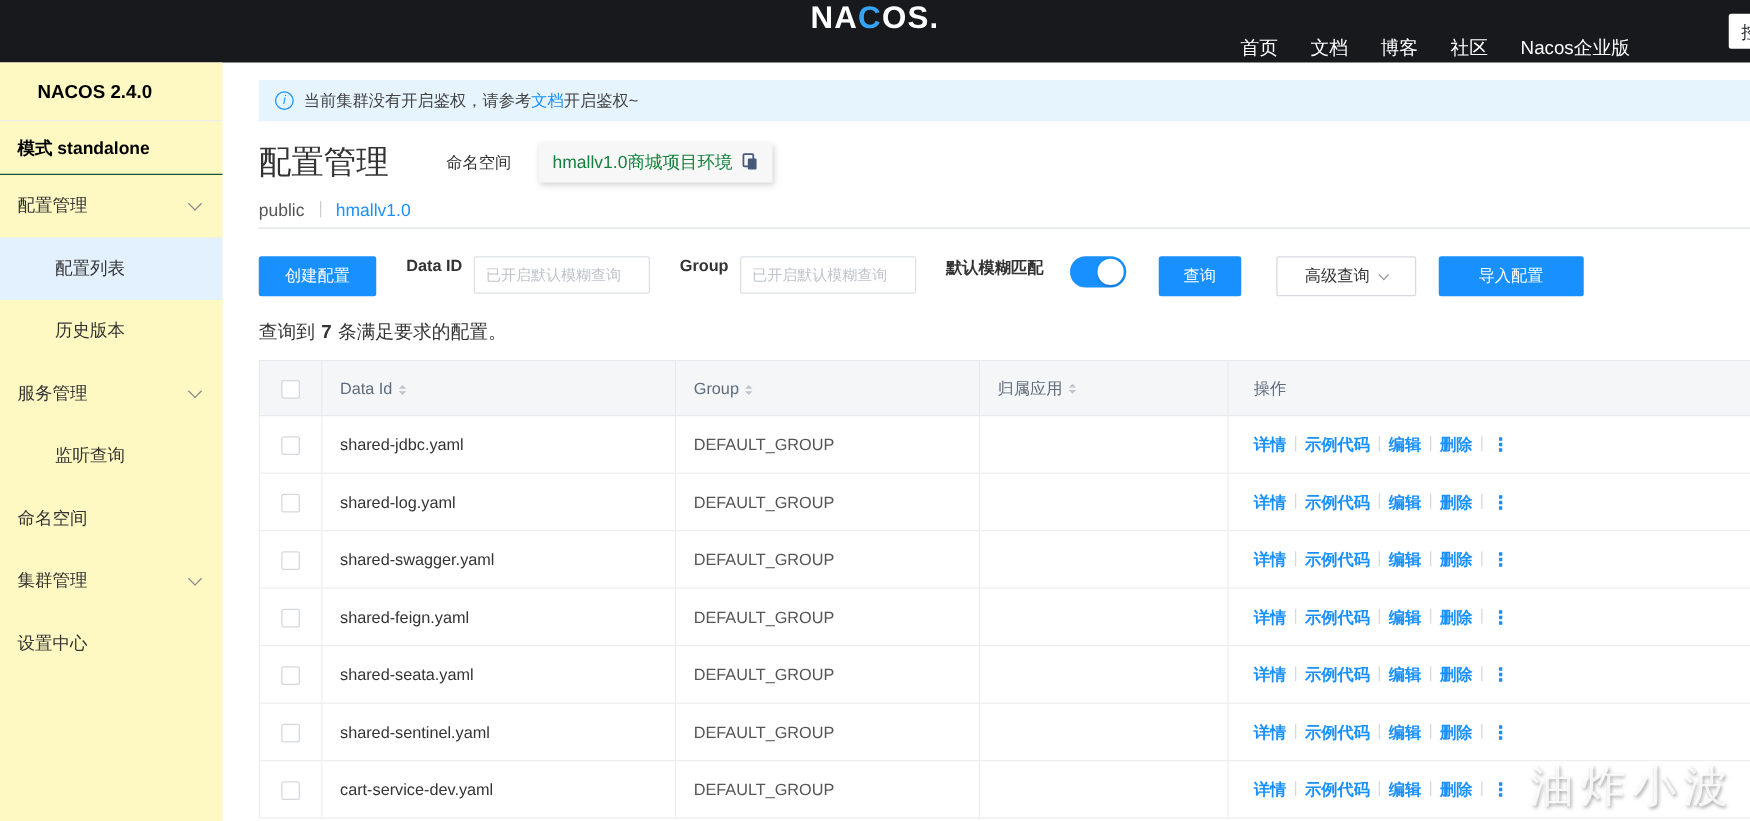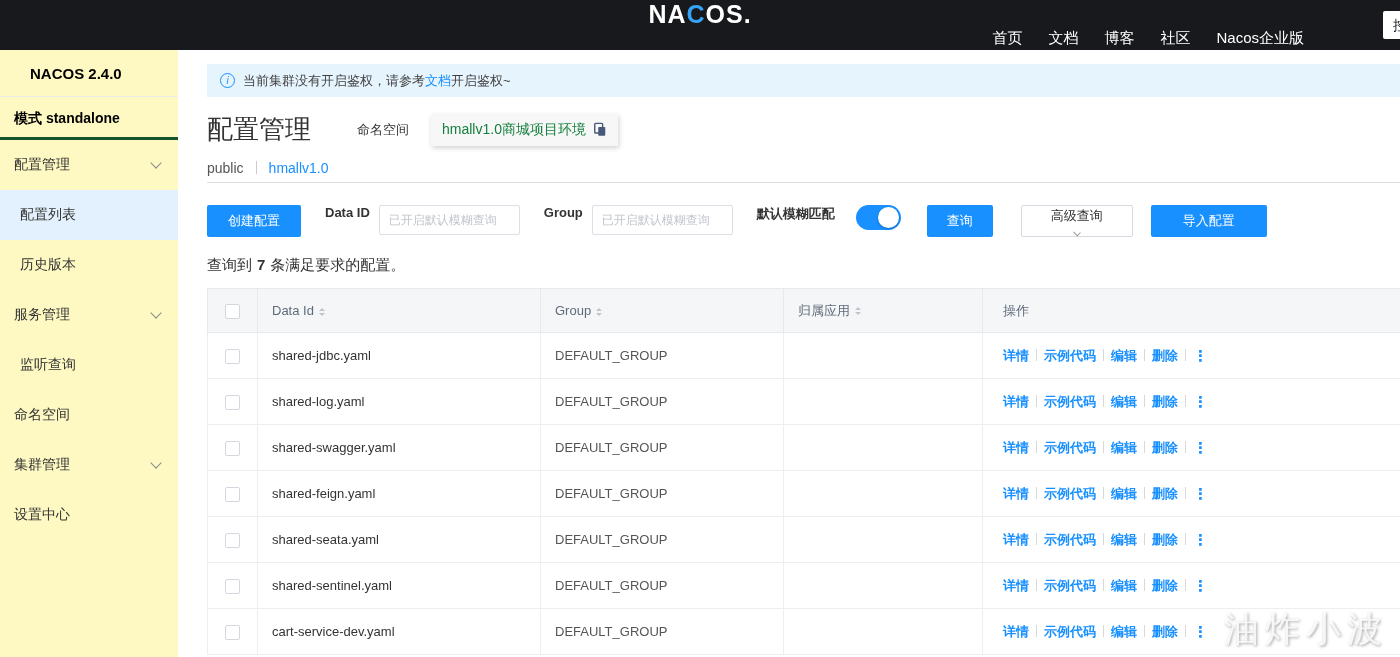--- a/index.html
+++ b/index.html
@@ -15,24 +15,24 @@
   .top-nav a{color:#fff;font-size:15px;text-decoration:none;cursor:pointer;white-space:nowrap;}
   .console-btn{position:absolute;left:1383px;top:11px;width:74px;height:28px;background:#fff;
     color:#17191c;font-size:14px;border:none;border-radius:2px;text-align:left;padding:0 10px;
     line-height:28px;cursor:pointer;overflow:hidden;white-space:nowrap;}
 
   
   .sidebar{position:absolute;top:50px;left:0;width:178px;bottom:0;background:#fef9c3;}
   .sb-version{height:47px;line-height:47px;padding-left:30px;font-weight:bold;font-size:15px;
     color:#000;border-bottom:1px solid #ececec;}
   .sb-mode{height:43px;line-height:43px;padding-left:14px;font-weight:bold;font-size:14px;
-    color:#000;border-bottom:3px solid #14532d;}
+    color:#000;border-bottom:1px solid #14532d;}
   .sb-item{height:50px;padding-left:14px;padding-right:18px;font-size:14px;color:#333;
     display:flex;align-items:center;justify-content:space-between;cursor:pointer;}
-  .sb-item.sub{padding-left:20px;}
+  .sb-item.sub{padding-left:44px;}
   .sb-item.active{background:#e2f1fd;}
   .chev{width:8px;height:8px;border-right:1.5px solid #8a8a8a;border-bottom:1.5px solid #8a8a8a;
     transform:rotate(45deg);margin-top:-5px;}
 
   
   .main{position:absolute;top:50px;left:178px;right:0;bottom:0;overflow:hidden;}
 
   .banner{margin:14px 0 0 29px;height:33px;background:#e6f4fe;display:flex;align-items:center;
     gap:8px;padding:0 13px;font-size:13px;color:#424242;}
   .info-icon{width:15px;height:15px;border:1px solid #1890ff;border-radius:50%;color:#1890ff;
@@ -53,21 +53,21 @@
   .vline{width:1px;height:13px;background:#ccc;}
 
   .toolbar{margin:22px 0 0 29px;display:flex;align-items:flex-start;}
   .btn{height:32px;border:none;border-radius:2px;font-size:13px;cursor:pointer;
     font-family:inherit;}
   .btn-primary{background:#1890ff;color:#fff;}
   .btn-create{width:94px;}
   .btn-query{width:66px;margin-left:26px;}
   .btn-import{width:116px;margin-left:18px;}
   .btn-advanced{width:112px;margin-left:28px;background:#fff;border:1px solid #d7dae0;color:#333;
-    display:inline-flex;align-items:center;justify-content:center;gap:8px;flex-direction:column;}
+    display:inline-flex;align-items:center;justify-content:center;gap:8px;}
   .caret{width:6px;height:6px;border-right:1.2px solid #999;border-bottom:1.2px solid #999;
     transform:rotate(45deg);margin-top:-3px;}
   .field-label{font-size:13px;font-weight:bold;color:#333;margin-left:24px;margin-right:9px;white-space:nowrap;}
   .tb-input{width:141px;height:30px;border:1px solid #dcdfe6;border-radius:2px;padding:0 9px;
     font-size:12px;color:#333;font-family:inherit;}
   .tb-input::placeholder{color:#c0c4cc;}
   .switch{width:45px;height:25px;border-radius:13px;background:#1890ff;position:relative;
     margin-left:12px;cursor:pointer;flex:none;}
   .switch::after{content:"";position:absolute;top:2px;right:2px;width:21px;height:21px;
     border-radius:50%;background:#fff;box-shadow:0 1px 2px rgba(0,0,0,0.25);}

